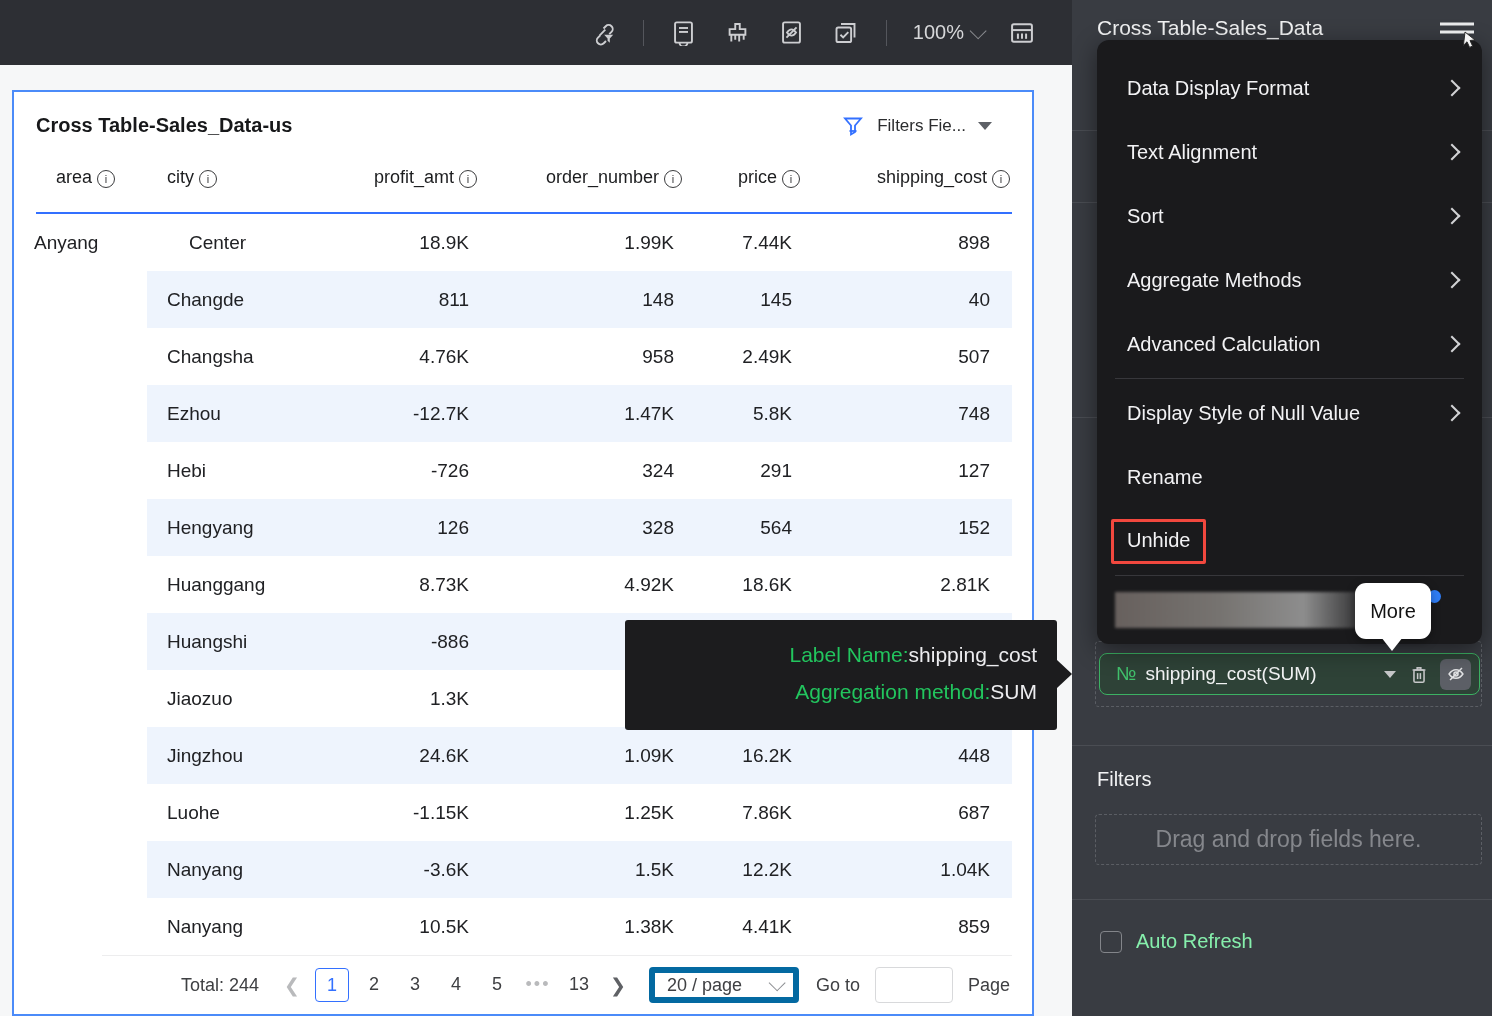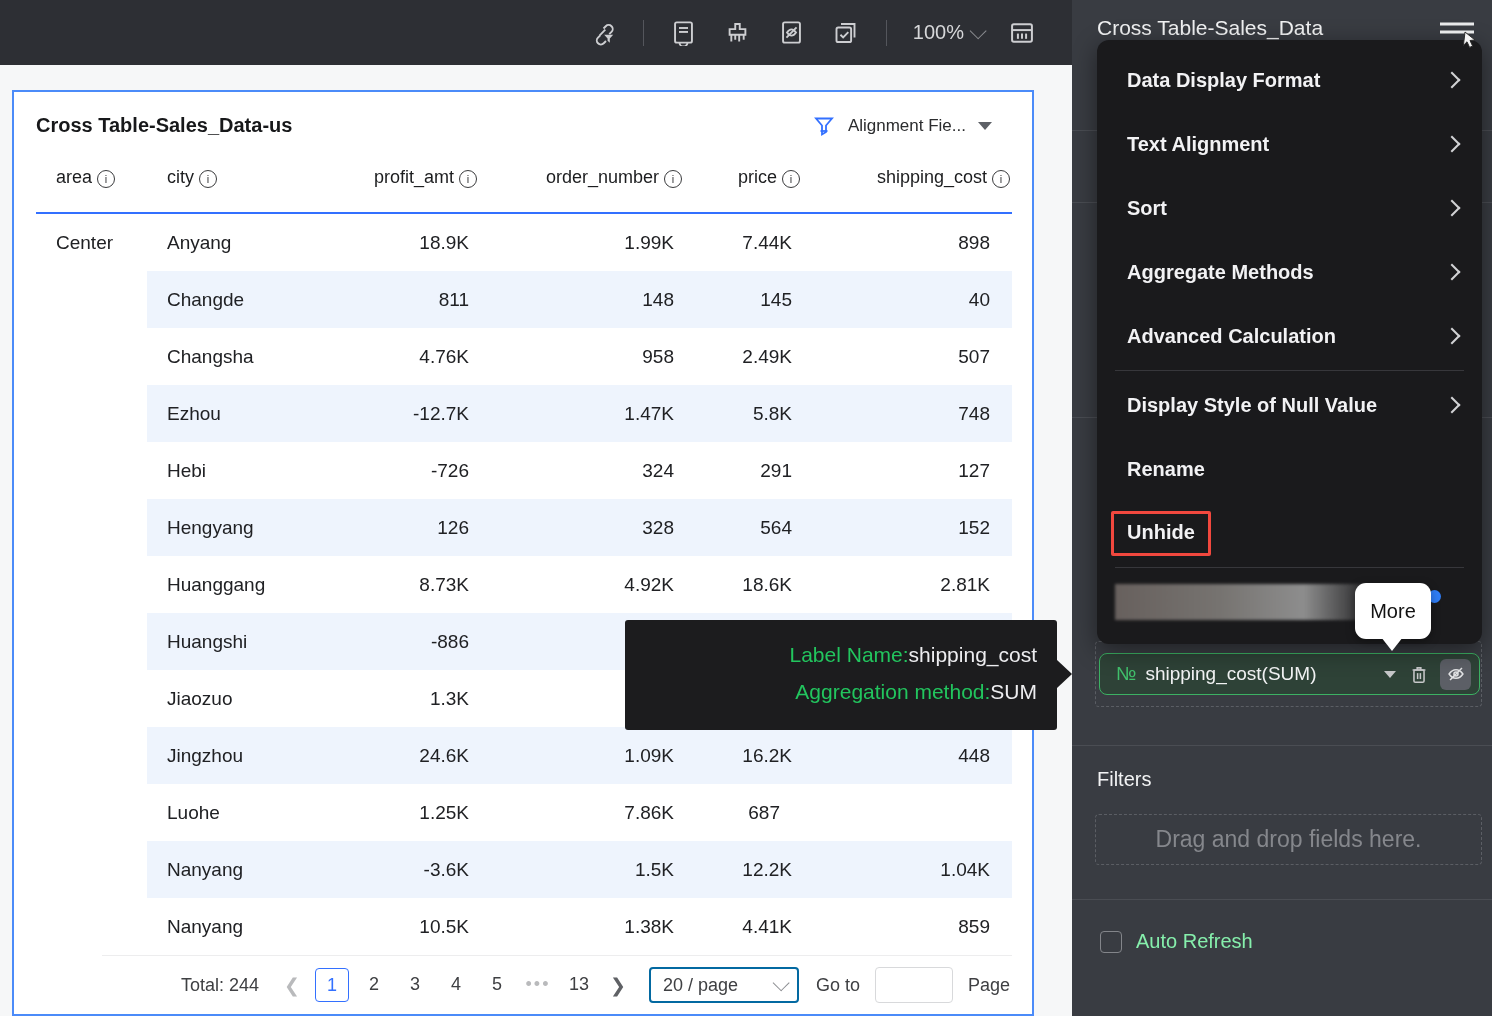--- a/index.html
+++ b/index.html
@@ -45,42 +45,42 @@
   .cell.c2,.cell.c3,.cell.c4{justify-content:flex-end;padding-right:10px;}
   .cell.c5{justify-content:flex-end;padding-right:22px;}
   .pag-rule{position:absolute;left:88px;top:863px;width:910px;height:1px;background:#ededee;}
   .pagination{position:absolute;left:140px;right:22px;top:872px;height:42px;display:flex;align-items:center;justify-content:flex-end;gap:9px;font-size:18px;color:#3f4043;}
   .pag-total{margin-right:10px;}
   .pag-chev{font-size:19px;color:#b9babc;padding:0 6px;cursor:pointer;}
   .pag-chev.next{color:#5f6165;}
   .pg{min-width:32px;height:32px;display:flex;align-items:center;justify-content:center;border-radius:4px;cursor:pointer;}
   .pg.current{border:1.5px solid #3370ff;color:#3370ff;}
   .pg.dots{color:#b9babc;letter-spacing:2px;cursor:default;}
-  .page-size{width:150px;height:36px;border:2px solid #0369a1;border-radius:4px;display:flex;align-items:center;
+  .page-size{width:150px;height:36px;border:6px solid #0369a1;border-radius:4px;display:flex;align-items:center;
     justify-content:space-between;padding:0 12px;box-sizing:border-box;margin:0 8px;cursor:pointer;}
   .chev-sm{width:11px;height:11px;border-right:1.8px solid #8b8d91;border-bottom:1.8px solid #8b8d91;transform:rotate(45deg) translateY(-3px);}
   .goto-input{width:78px;height:36px;border:1px solid #d8d9db;border-radius:4px;margin:0 6px;background:#fff;box-sizing:border-box;font-size:18px;text-align:center;}
   
   .tip{
     position:absolute;left:625px;top:620px;width:432px;height:110px;background:#1c1c1e;border-radius:3px;
     z-index:6;box-sizing:border-box;padding:16px 20px 0 20px;text-align:right;
   }
   .tip:after{content:"";position:absolute;left:100%;top:40px;width:0;height:0;
     border-top:14px solid transparent;border-bottom:14px solid transparent;border-left:15px solid #1c1c1e;}
   .tip .line{font-size:21px;line-height:37px;white-space:nowrap;}
   .tip .k{color:#22c55e;}
   .tip .v{color:#ededf0;font-weight:500;}
   
   .panel{position:absolute;left:1072px;top:0;width:420px;height:1016px;background:#393c42;overflow:hidden;}
   .panel .hline{position:absolute;left:0;width:100%;height:1px;background:#4a4d53;z-index:1;}
   .panel-title{position:absolute;left:25px;top:16px;font-size:21px;color:#f2f3f4;white-space:nowrap;z-index:1;}
   .collapse-ic{position:absolute;right:16px;top:18px;z-index:5;cursor:pointer;}
   
   .menu{position:absolute;left:25px;top:40px;width:385px;height:604px;background:#1a1a1c;border-radius:12px;
-    z-index:3;padding-top:8px;box-sizing:border-box;box-shadow:0 6px 24px rgba(0,0,0,.45);font-weight:bold;}
+    z-index:3;padding-top:16px;box-sizing:border-box;box-shadow:0 6px 24px rgba(0,0,0,.45);}
   .menu-item{height:64px;display:flex;align-items:center;justify-content:space-between;
     padding:0 24px 0 30px;font-size:20px;color:#f2f2f4;cursor:pointer;}
   .menu-item .chev{width:10px;height:10px;border-right:2px solid #d2d3d5;border-top:2px solid #d2d3d5;transform:rotate(45deg);}
   .menu-div{height:1px;background:#37373b;margin:2px 18px;}
   .unhide-box{display:inline-block;border:3px solid #f2483e;border-radius:2px;padding:7px 13px 9px 13px;margin-left:-16px;}
   .blur-bar{margin:16px 0 0 18px;width:262px;height:36px;filter:blur(1.5px);
     background:linear-gradient(90deg,#67605d 0%,#767370 40%,#8d8d8d 72%,rgba(26,26,28,0) 100%);}
   .blue-dot{position:absolute;left:356px;top:590px;width:13px;height:13px;border-radius:50%;background:#2f7df6;z-index:3;}
   .more-tip{position:absolute;left:283px;top:583px;width:76px;height:56px;background:#ffffff;border-radius:11px;
     z-index:4;display:flex;align-items:center;justify-content:center;font-size:20px;color:#121212;
@@ -162,21 +162,21 @@
 </div>
 
 <div class="card">
   <div class="card-head">
     <div class="card-title">Cross Table-Sales_Data-us</div>
     <div class="sel-fields">
       <svg width="24" height="24" viewBox="0 0 24 24" fill="none" stroke="#3370ff" stroke-width="1.8">
         <path d="M4 4.5h16l-6 7v6.5l-4 2.5v-9z"></path>
         <line x1="8.5" y1="17" x2="15.5" y2="17"></line>
       </svg>
-      <span class="lbl">Alignment Fie...</span>
+      <span class="lbl">Filters Fie...</span>
       <span class="caret-down"></span>
     </div>
   </div>
 
   <div class="thead">
     <div class="tgrid">
       <div class="hcell c0">
           <span>area</span>
           <span class="info-i">i</span>
         </div>
@@ -200,22 +200,22 @@
           <span>shipping_cost</span>
           <span class="info-i">i</span>
         </div>
     </div>
   </div>
   <div class="head-rule"></div>
 
   <div class="tbody">
       <div class="trow">
         <div class="tgrid">
+          <div class="cell c1">Anyang</div>
           <div class="cell c0">Center</div>
-          <div class="cell c1">Anyang</div>
           <div class="cell c2">18.9K</div>
           <div class="cell c3">1.99K</div>
           <div class="cell c4">7.44K</div>
           <div class="cell c5">898</div>
         </div>
       </div>
       <div class="trow">
         <div class="stripe"></div>
         <div class="tgrid">
           <div class="cell c0"></div>
@@ -307,20 +307,21 @@
           <div class="cell c2">24.6K</div>
           <div class="cell c3">1.09K</div>
           <div class="cell c4">16.2K</div>
           <div class="cell c5">448</div>
         </div>
       </div>
       <div class="trow">
         <div class="tgrid">
           <div class="cell c0"></div>
           <div class="cell c1">Luohe</div>
+          <div class="cell c2">-1.15K</div>
           <div class="cell c3">1.25K</div>
           <div class="cell c4">7.86K</div>
           <div class="cell c5">687</div>
         </div>
       </div>
       <div class="trow">
         <div class="stripe"></div>
         <div class="tgrid">
           <div class="cell c0"></div>
           <div class="cell c1">Nanyang</div>

